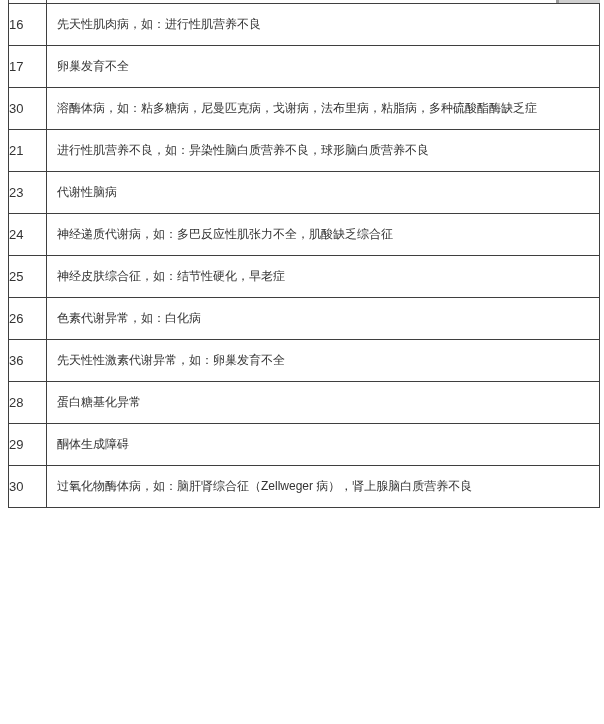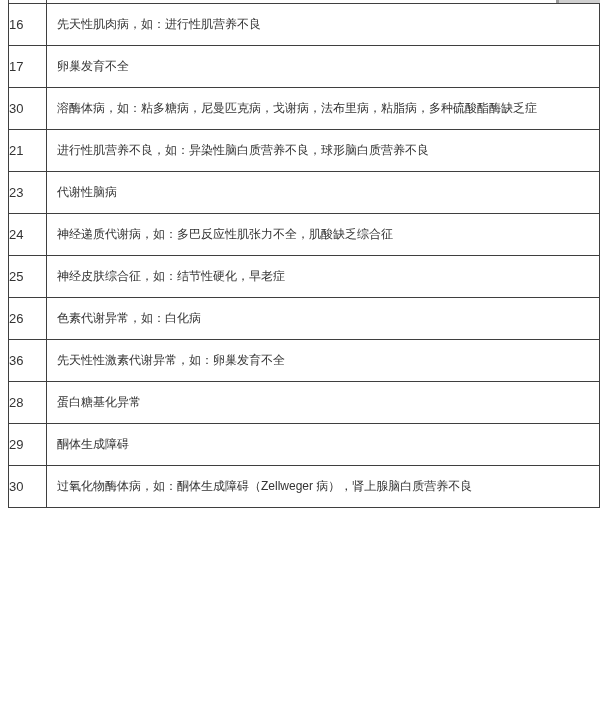--- a/index.html
+++ b/index.html
@@ -131,17 +131,17 @@
     <td class="desc">蛋白糖基化异常</td>
   </tr>
 
   <tr>
     <td class="num">29</td>
     <td class="desc">酮体生成障碍</td>
   </tr>
 
   <tr>
     <td class="num">30</td>
-    <td class="desc">过氧化物酶体病，如：酮体生成障碍（Zellweger 病），肾上腺脑白质营养不良</td>
+    <td class="desc">过氧化物酶体病，如：脑肝肾综合征（Zellweger 病），肾上腺脑白质营养不良</td>
   </tr>
 </tbody>
   </table>
 </div>
 
 </body></html>

